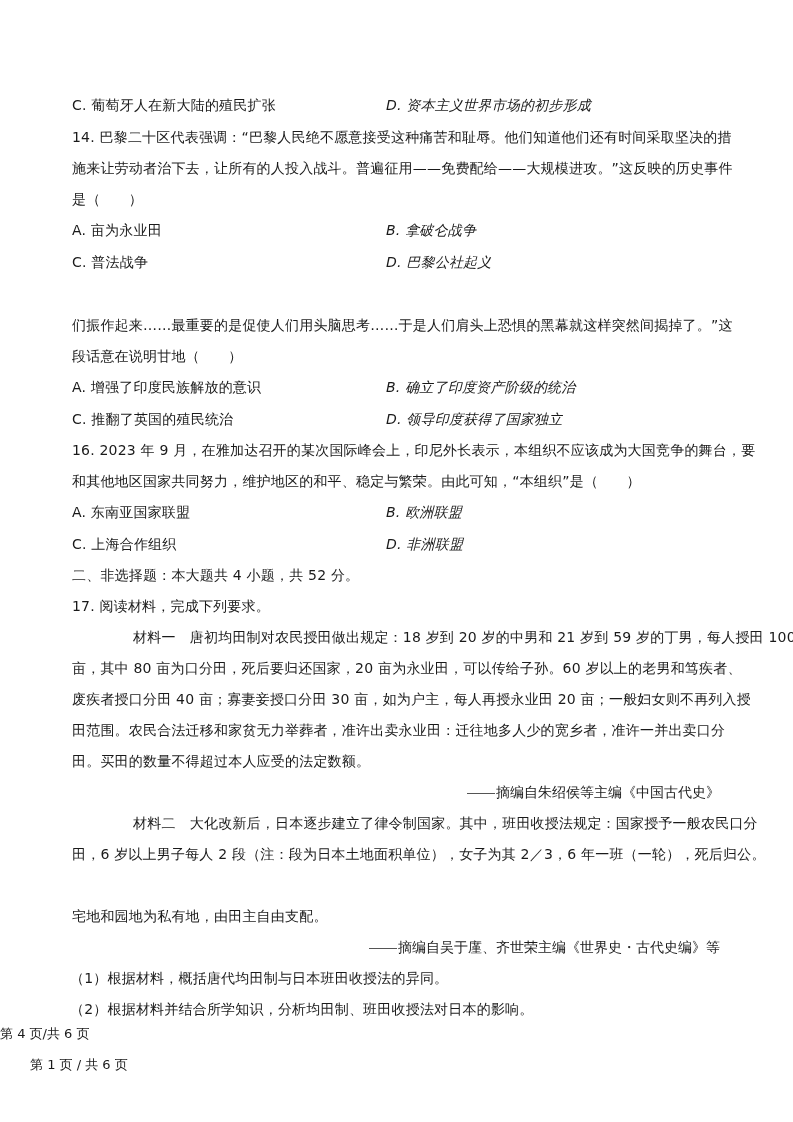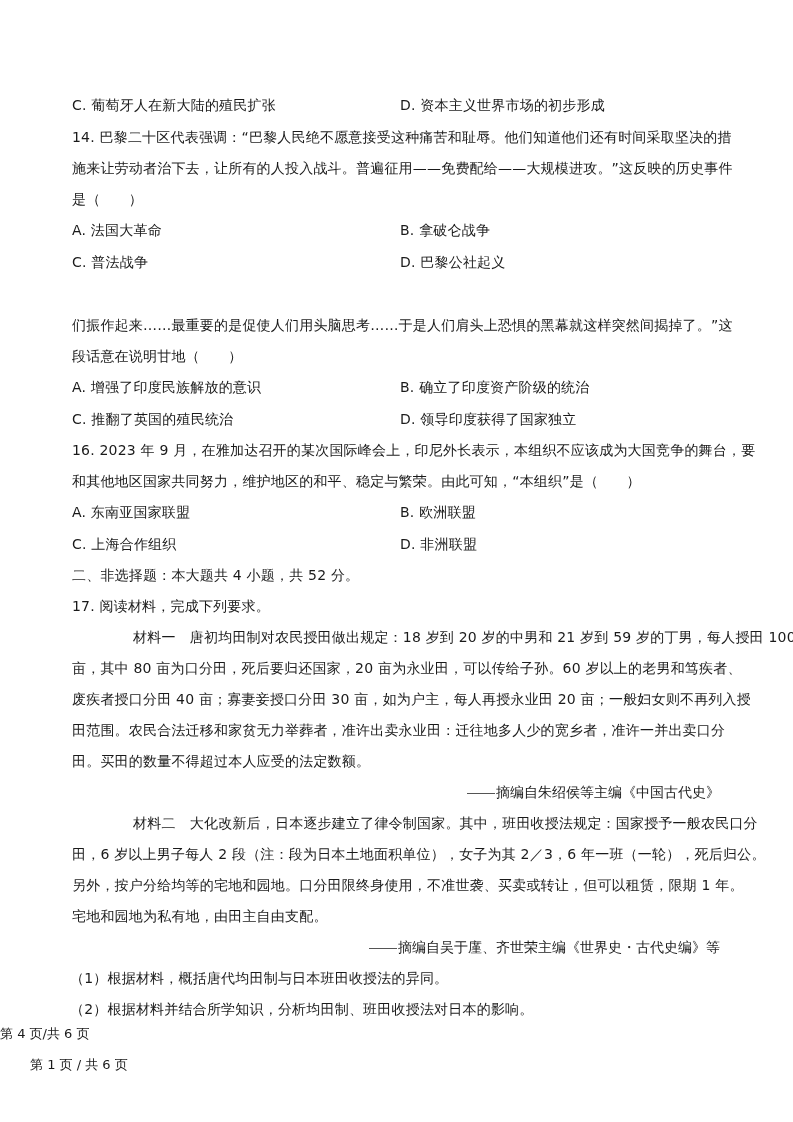--- a/index.html
+++ b/index.html
@@ -1,20 +1,20 @@
 <!DOCTYPE html>
 <html><head>
 <meta charset="utf-8">
 <style>
   html, body { margin: 0; padding: 0; background: #ffffff; }
   body { width: 793px; height: 1122px; position: relative; overflow: hidden;
          font-family: "DejaVu Sans", "Liberation Sans", sans-serif; color: #1a1a1a; }
   .page { position: absolute; left: 0; top: 0; width: 793px; height: 1122px; }
   .line { position: absolute; left: 72px; font-size: 14px; line-height: 18px; white-space: nowrap; letter-spacing: 0.2px; }
-  .opt-right { left: 400px; }
+  .opt-right { left: 386px; font-style: italic; }
   .indent { left: 108px; margin-left: 25px; }
   .source { position: absolute; right: 73px; font-size: 14px; line-height: 18px; white-space: nowrap; }
   .source .dash { display: inline-block; width: 28px; border-top: 1px solid #555; vertical-align: middle; margin-right: 1px; }
   .footer-inner { position: absolute; left: 0; width: 793px; font-size: 13px; line-height: 16px; }
   .footer-outer { position: absolute; left: 0; width: 793px; font-size: 13px; line-height: 16px; padding-left: 30px; box-sizing: border-box; }
 </style>
 </head>
 <body>
 
 <div class="page">
@@ -26,21 +26,21 @@
   <div class="line opt-right" style="top:96px">
     <span>D.</span>
     <span>资本主义世界市场的初步形成</span>
   </div>
 
   <div class="line" style="top:128px">14. 巴黎二十区代表强调：“巴黎人民绝不愿意接受这种痛苦和耻辱。他们知道他们还有时间采取坚决的措</div>
   <div class="line" style="top:159px">施来让劳动者治下去，让所有的人投入战斗。普遍征用——免费配给——大规模进攻。”这反映的历史事件</div>
   <div class="line" style="top:190px">是（　　）</div>
   <div class="line" style="top:221px">
     <span>A.</span>
-    <span>法国大革命</span>
+    <span>亩为永业田</span>
   </div>
   <div class="line opt-right" style="top:221px">
     <span>B.</span>
     <span>拿破仑战争</span>
   </div>
   <div class="line" style="top:253px">
     <span>C.</span>
     <span>普法战争</span>
   </div>
   <div class="line opt-right" style="top:253px">
@@ -94,21 +94,20 @@
   <div class="line" style="top:659px">亩，其中 80 亩为口分田，死后要归还国家，20 亩为永业田，可以传给子孙。60 岁以上的老男和笃疾者、</div>
   <div class="line" style="top:690px">废疾者授口分田 40 亩；寡妻妾授口分田 30 亩，如为户主，每人再授永业田 20 亩；一般妇女则不再列入授</div>
   <div class="line" style="top:721px">田范围。农民合法迁移和家贫无力举葬者，准许出卖永业田：迁往地多人少的宽乡者，准许一并出卖口分</div>
   <div class="line" style="top:752px">田。买田的数量不得超过本人应受的法定数额。</div>
   <div class="source" style="top:783px">
     <span class="dash"></span><span>摘编自朱绍侯等主编《中国古代史》</span>
   </div>
 
   <div class="line indent" style="top:814px">材料二　大化改新后，日本逐步建立了律令制国家。其中，班田收授法规定：国家授予一般农民口分</div>
   <div class="line" style="top:845px">田，6 岁以上男子每人 2 段（注：段为日本土地面积单位），女子为其 2／3，6 年一班（一轮），死后归公。</div>
-  <div class="line" style="top:876px">另外，按户分给均等的宅地和园地。口分田限终身使用，不准世袭、买卖或转让，但可以租赁，限期 1 年。</div>
   <div class="line" style="top:907px">宅地和园地为私有地，由田主自由支配。</div>
   <div class="source" style="top:938px">
     <span class="dash"></span><span>摘编自吴于廑、齐世荣主编《世界史・古代史编》等</span>
   </div>
 
   <div class="line" style="top:969px; left:70px">（1）根据材料，概括唐代均田制与日本班田收授法的异同。</div>
   <div class="line" style="top:1000px; left:70px">（2）根据材料并结合所学知识，分析均田制、班田收授法对日本的影响。</div>
 
   <div class="footer-inner" style="top:1026px">第 4 页/共 6 页</div>
   <div class="footer-outer" style="top:1057px">第 1 页 / 共 6 页</div>

